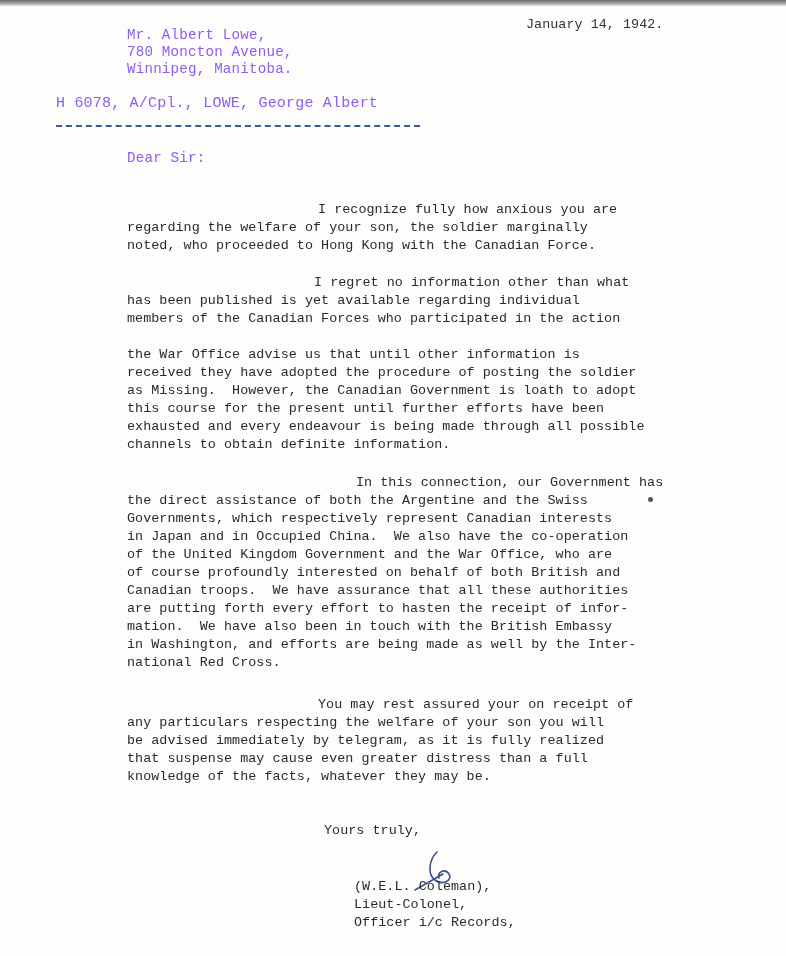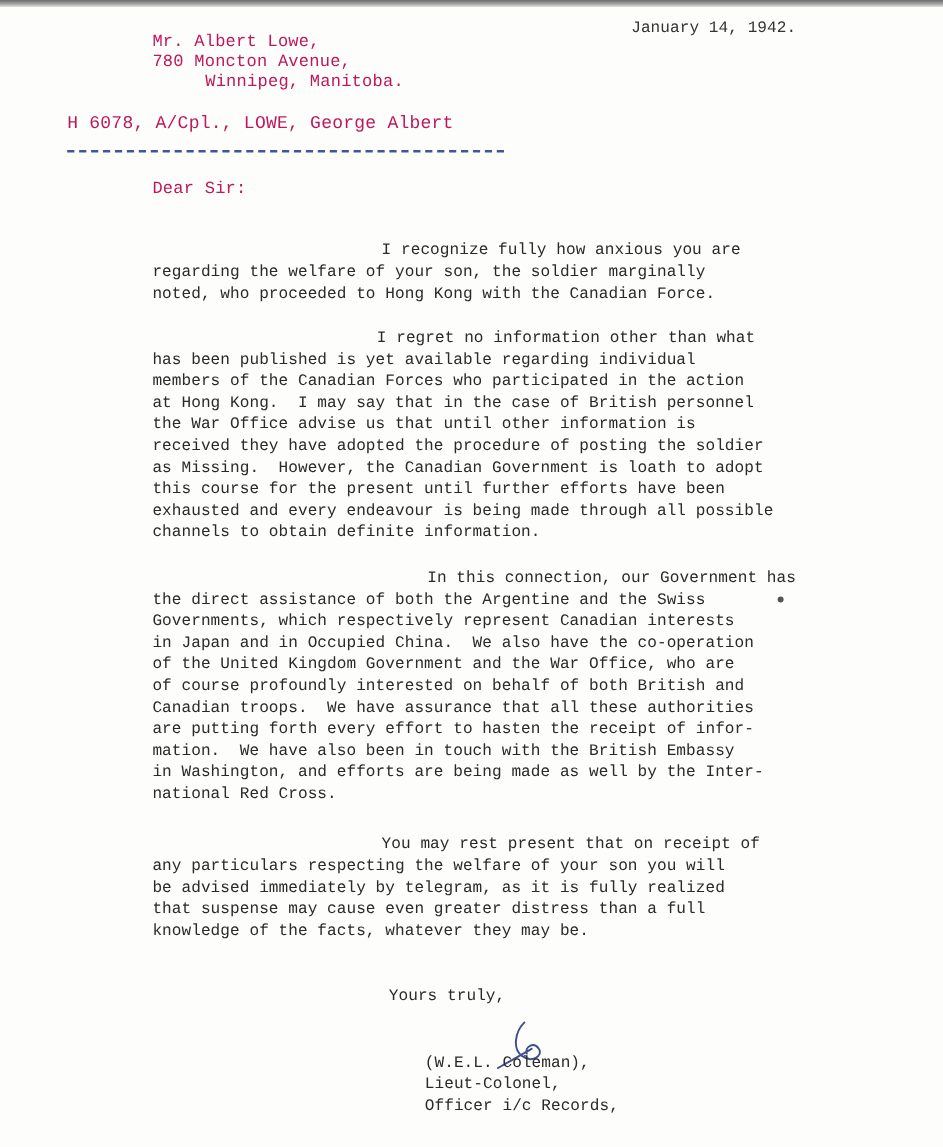--- a/index.html
+++ b/index.html
@@ -13,21 +13,21 @@
     background: linear-gradient(#6a6a6a, #a9a9a9 60%, #e8e8e8);
   }
   .page {
     position: absolute; left: 0; top: 6px; width: 786px; height: 950px;
     background: #fdfdfc;
   }
   .line {
     position: absolute; white-space: pre; font-size: 13.4px; line-height: 18px;
     color: #2a2a2a; letter-spacing: 0.05px;
   }
-  .blue { color: #be185d; font-size: 14.2px; letter-spacing: 0.2px; }
+  .blue { color: #8b5cf6; font-size: 14.2px; letter-spacing: 0.2px; }
   .date { left: 526px; top: 10px; color: #333; }
   .dash {
     position: absolute; left: 56px; top: 119px; width: 364px; height: 0;
     border-top: 2px dashed #3b5a94;
   }
   .sig {
     position: absolute; left: 405px; top: 840px; width: 60px; height: 50px;
   }
   .dot {
     position: absolute; left: 648px; top: 491px; width: 5px; height: 5px;
@@ -38,35 +38,34 @@
 <body>
 
 <div class="topbar"></div>
 
 <div class="page">
 
   <div class="line date">January 14, 1942.</div>
 
   <div class="line blue" style="left:127px;top:20px;">Mr. Albert Lowe,</div>
   <div class="line blue" style="left:127px;top:37px;">780 Moncton Avenue,</div>
-  <div class="line blue" style="left:127px;top:54px;margin-left:44px;">Winnipeg, Manitoba.</div>
+  <div class="line blue" style="left:127px;top:54px;">Winnipeg, Manitoba.</div>
 
   <div class="line blue" style="left:56px;top:89px;font-size:15px;">H 6078, A/Cpl., LOWE, George Albert</div>
   <div class="dash"></div>
 
   <div class="line blue" style="left:127px;top:143px;">Dear Sir:</div>
 
   <div class="line" style="left:318px;top:195px;">I recognize fully how anxious you are</div>
   <div class="line" style="left:127px;top:213px;">regarding the welfare of your son, the soldier marginally</div>
   <div class="line" style="left:127px;top:231px;">noted, who proceeded to Hong Kong with the Canadian Force.</div>
 
   <div class="line" style="left:314px;top:268px;">I regret no information other than what</div>
   <div class="line" style="left:127px;top:286px;">has been published is yet available regarding individual</div>
   <div class="line" style="left:127px;top:304px;">members of the Canadian Forces who participated in the action</div>
-  <div class="line" style="left:127px;top:322px;">at Hong Kong.  I may say that in the case of British personnel</div>
   <div class="line" style="left:127px;top:340px;">the War Office advise us that until other information is</div>
   <div class="line" style="left:127px;top:358px;">received they have adopted the procedure of posting the soldier</div>
   <div class="line" style="left:127px;top:376px;">as Missing.  However, the Canadian Government is loath to adopt</div>
   <div class="line" style="left:127px;top:394px;">this course for the present until further efforts have been</div>
   <div class="line" style="left:127px;top:412px;text-align:right;">exhausted and every endeavour is being made through all possible</div>
   <div class="line" style="left:127px;top:430px;">channels to obtain definite information.</div>
 
   <div class="line" style="left:316px;top:468px;margin-left:40px;">In this connection, our Government has</div>
   <div class="line" style="left:127px;top:486px;">the direct assistance of both the Argentine and the Swiss</div>
   <div class="line" style="left:127px;top:504px;">Governments, which respectively represent Canadian interests</div>
@@ -74,21 +73,21 @@
   <div class="line" style="left:127px;top:540px;">of the United Kingdom Government and the War Office, who are</div>
   <div class="line" style="left:127px;top:558px;">of course profoundly interested on behalf of both British and</div>
   <div class="line" style="left:127px;top:576px;">Canadian troops.  We have assurance that all these authorities</div>
   <div class="line" style="left:127px;top:594px;">are putting forth every effort to hasten the receipt of infor-</div>
   <div class="line" style="left:127px;top:612px;">mation.  We have also been in touch with the British Embassy</div>
   <div class="line" style="left:127px;top:630px;">in Washington, and efforts are being made as well by the Inter-</div>
   <div class="line" style="left:127px;top:648px;">national Red Cross.</div>
 
   <div class="dot"></div>
 
-  <div class="line" style="left:318px;top:690px;">You may rest present that on receipt of</div>
+  <div class="line" style="left:318px;top:690px;">You may rest assured your on receipt of</div>
   <div class="line" style="left:127px;top:708px;">any particulars respecting the welfare of your son you will</div>
   <div class="line" style="left:127px;top:726px;">be advised immediately by telegram, as it is fully realized</div>
   <div class="line" style="left:127px;top:744px;">that suspense may cause even greater distress than a full</div>
   <div class="line" style="left:127px;top:762px;">knowledge of the facts, whatever they may be.</div>
 
   <div class="line" style="left:324px;top:816px;">Yours truly,</div>
 
   <svg class="sig" viewBox="0 0 60 50">
     <path d="M10 44 L38 28 M32 6 C24 14 22 28 30 34 C38 40 48 34 44 28 C40 22 32 26 34 32" fill="none" stroke="#3d4f8c" stroke-width="1.6" stroke-linecap="round"></path>
   </svg>

